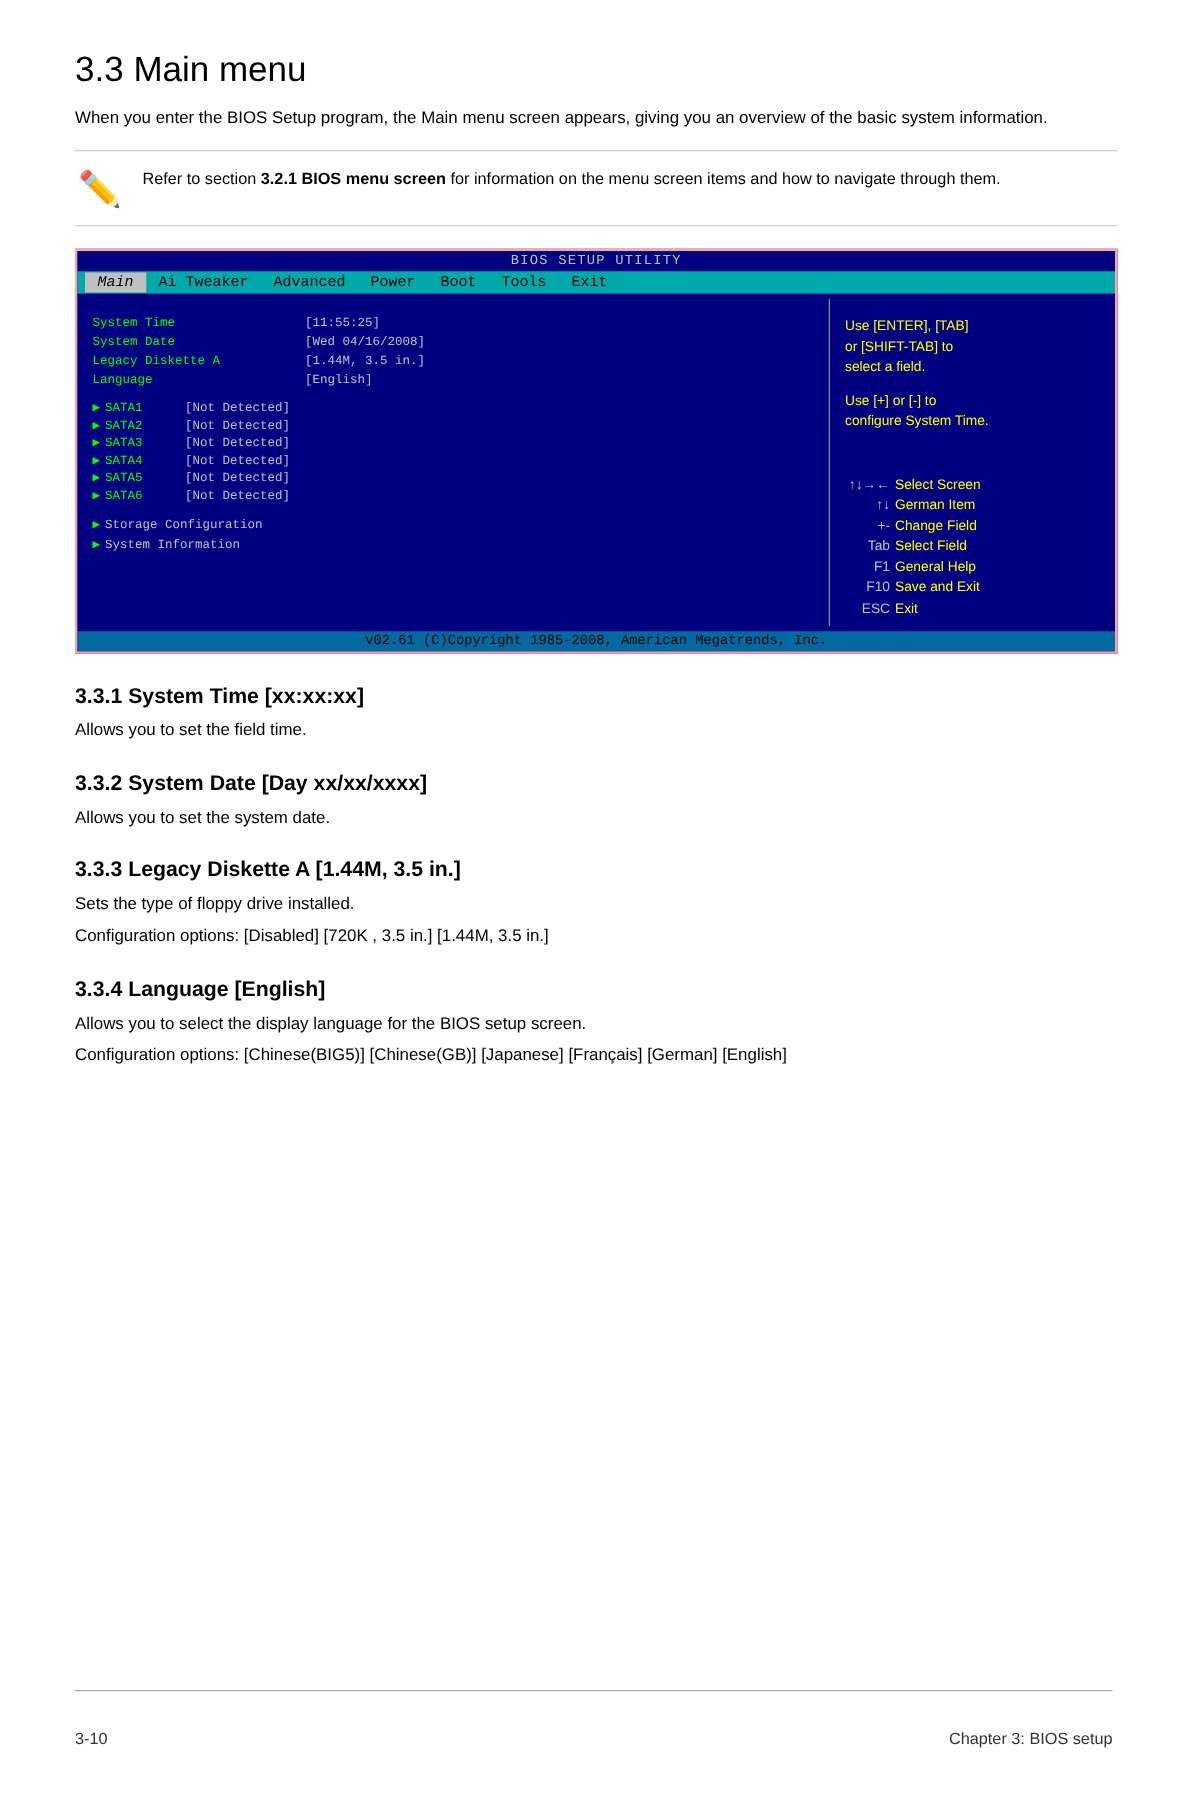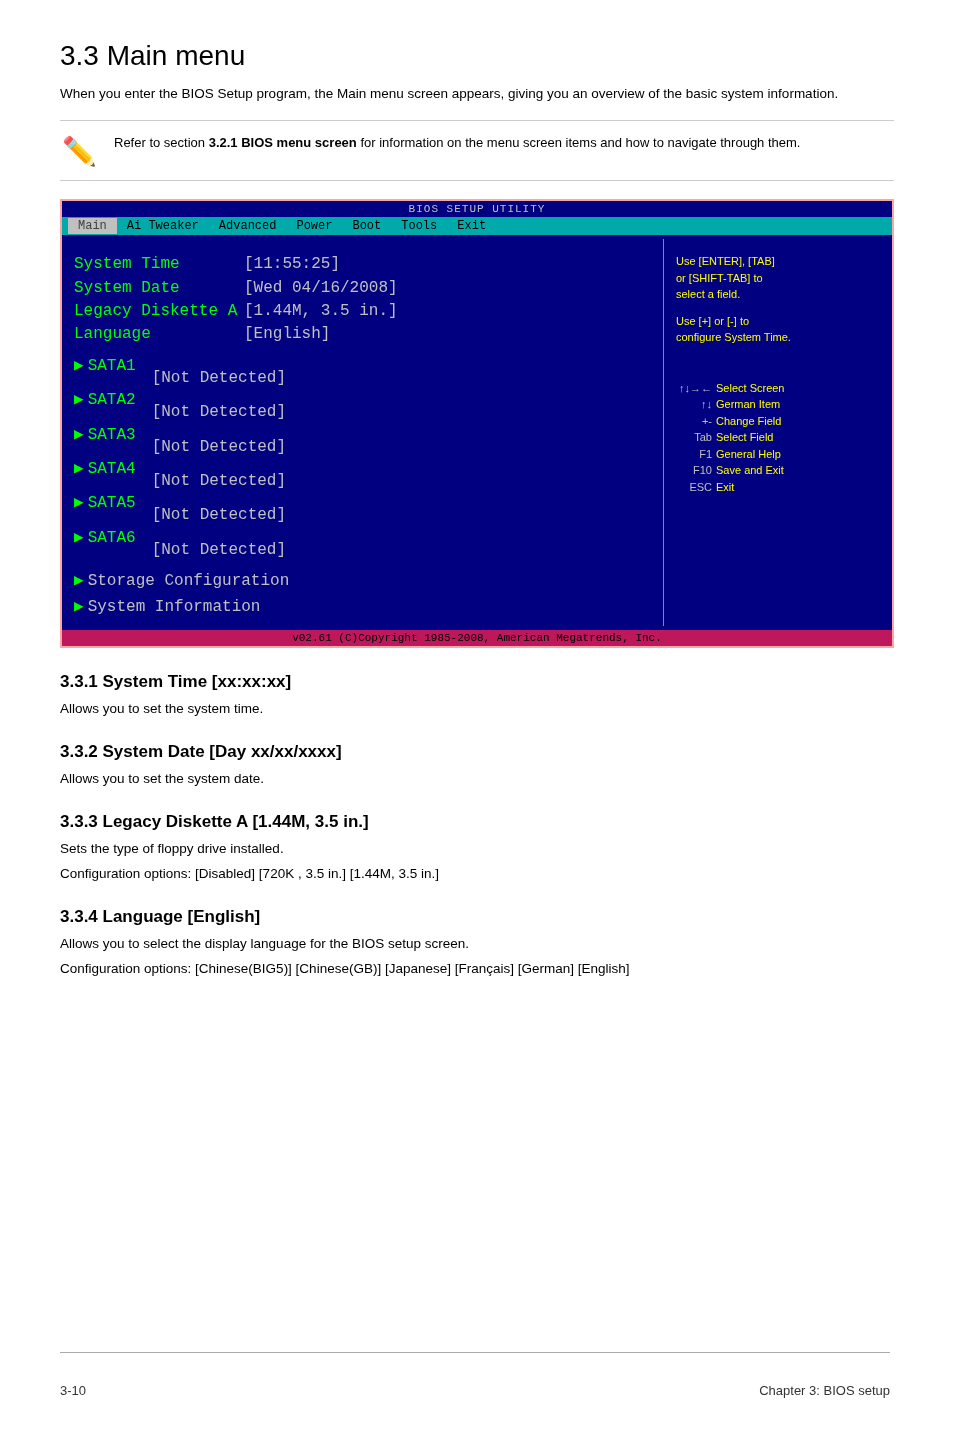--- a/index.html
+++ b/index.html
@@ -70,33 +70,34 @@
       gap: 0;
     }
     .bios-menu-item {
       padding: 1px 10px;
       font-family: 'Courier New', Courier, monospace;
       font-size: 12px;
       white-space: nowrap;
     }
     .bios-menu-item.active {
       background: #c0c0c0;
-      color: #404040;
+      color: #000000;
+      font-style: italic;
     }
     .bios-body {
       display: flex;
       background: #000080;
       padding: 4px;
       min-height: 230px;
     }
     .bios-left {
       flex: 1;
       color: #c0c0c0;
       font-family: 'Courier New', Courier, monospace;
-      font-size: 16px;
+      font-size: 10px;
       padding: 6px 8px;
     }
     .bios-right {
       width: 220px;
       color: #ffff00;
       font-family: Liberation Sans, sans-serif;
       font-size: 11px;
       padding: 6px 8px;
       flex-shrink: 0;
     }
@@ -120,21 +121,21 @@
     }
     .bios-section-gap { height: 8px; }
     .bios-sata-item {
       color: #00ff00;
       line-height: 1.4;
       display: flex;
       gap: 4px;
     }
     .bios-sata-arrow { color: #00ff00; }
     .bios-sata-name { min-width: 60px; color: #00ff00; }
-    .bios-sata-val { color: #c0c0c0; margin-top: 12px; }
+    .bios-sata-val { color: #c0c0c0; }
     .bios-submenu-item {
       display: flex;
       align-items: center;
       gap: 4px;
       color: #00ff00;
       line-height: 1.6;
     }
     .bios-help-line {
       line-height: 1.5;
       color: #ffff00;
@@ -151,21 +152,21 @@
     }
     .bios-key-sym {
       color: #c0c0c0;
       min-width: 32px;
       text-align: right;
     }
     .bios-key-desc {
       color: #ffff00;
     }
     .bios-footer {
-      background: #be185d;
+      background: #0369a1;
       color: #000;
       text-align: center;
       font-family: 'Courier New', Courier, monospace;
       font-size: 11px;
       padding: 2px 0;
     }
 
     
     .section-heading {
       font-size: 17px;
@@ -323,21 +324,21 @@
           <span class="bios-key-sym" style="color:#c0c0c0; min-width:36px;">ESC</span>
           <span class="bios-key-desc">Exit</span>
         </div>
       </div>
     </div>
   </div>
   <div class="bios-footer">v02.61  (C)Copyright 1985-2008, American Megatrends, Inc.</div>
 </div>
 
 <h2 class="section-heading">3.3.1   System Time [xx:xx:xx]</h2>
-<p class="section-text">Allows you to set the system time.</p>
+<p class="section-text">Allows you to set the field time.</p>
 
 <h2 class="section-heading">3.3.2   System Date [Day xx/xx/xxxx]</h2>
 <p class="section-text">Allows you to set the system date.</p>
 
 <h2 class="section-heading">3.3.3   Legacy Diskette A [1.44M, 3.5 in.]</h2>
 <p class="section-text">Sets the type of floppy drive installed.</p>
 <p class="section-text">Configuration options: [Disabled] [720K , 3.5 in.] [1.44M, 3.5 in.]</p>
 
 <h2 class="section-heading">3.3.4   Language [English]</h2>
 <p class="section-text">Allows you to select the display language for the BIOS setup screen.</p>

